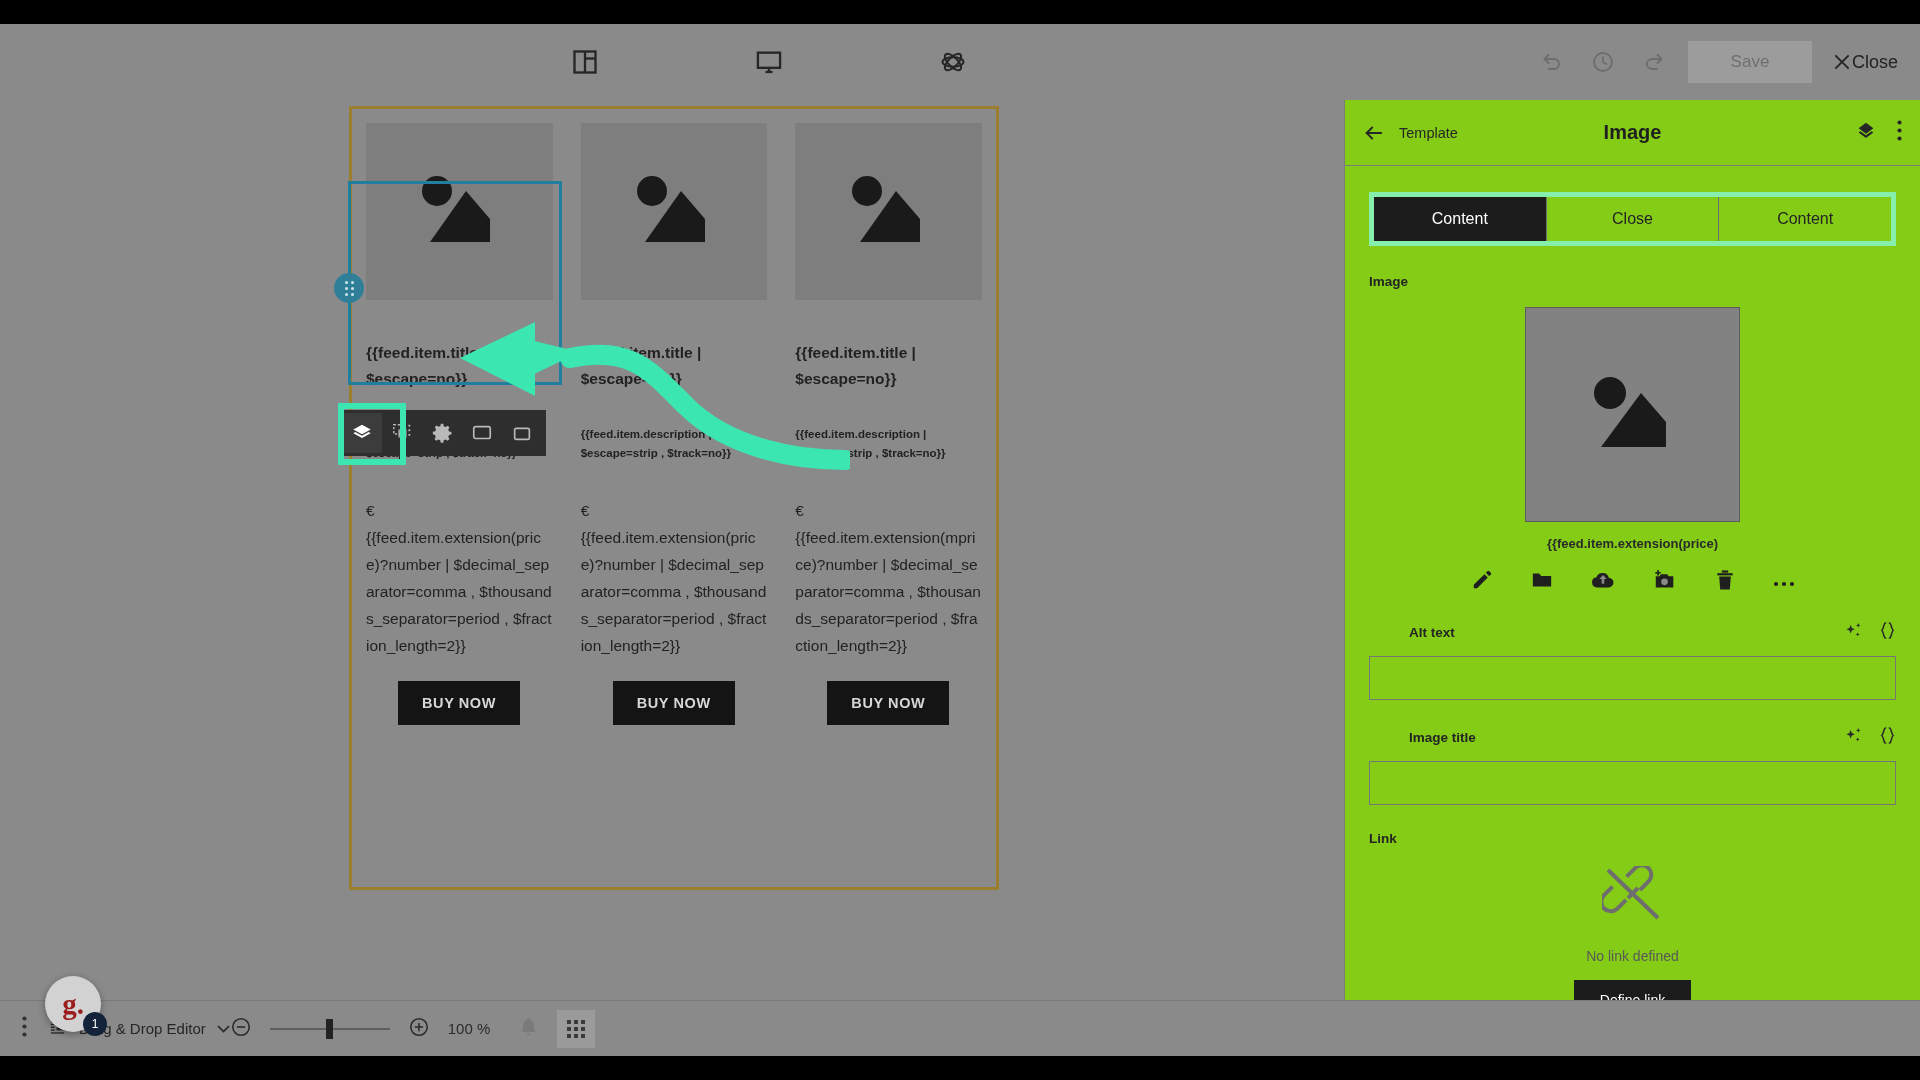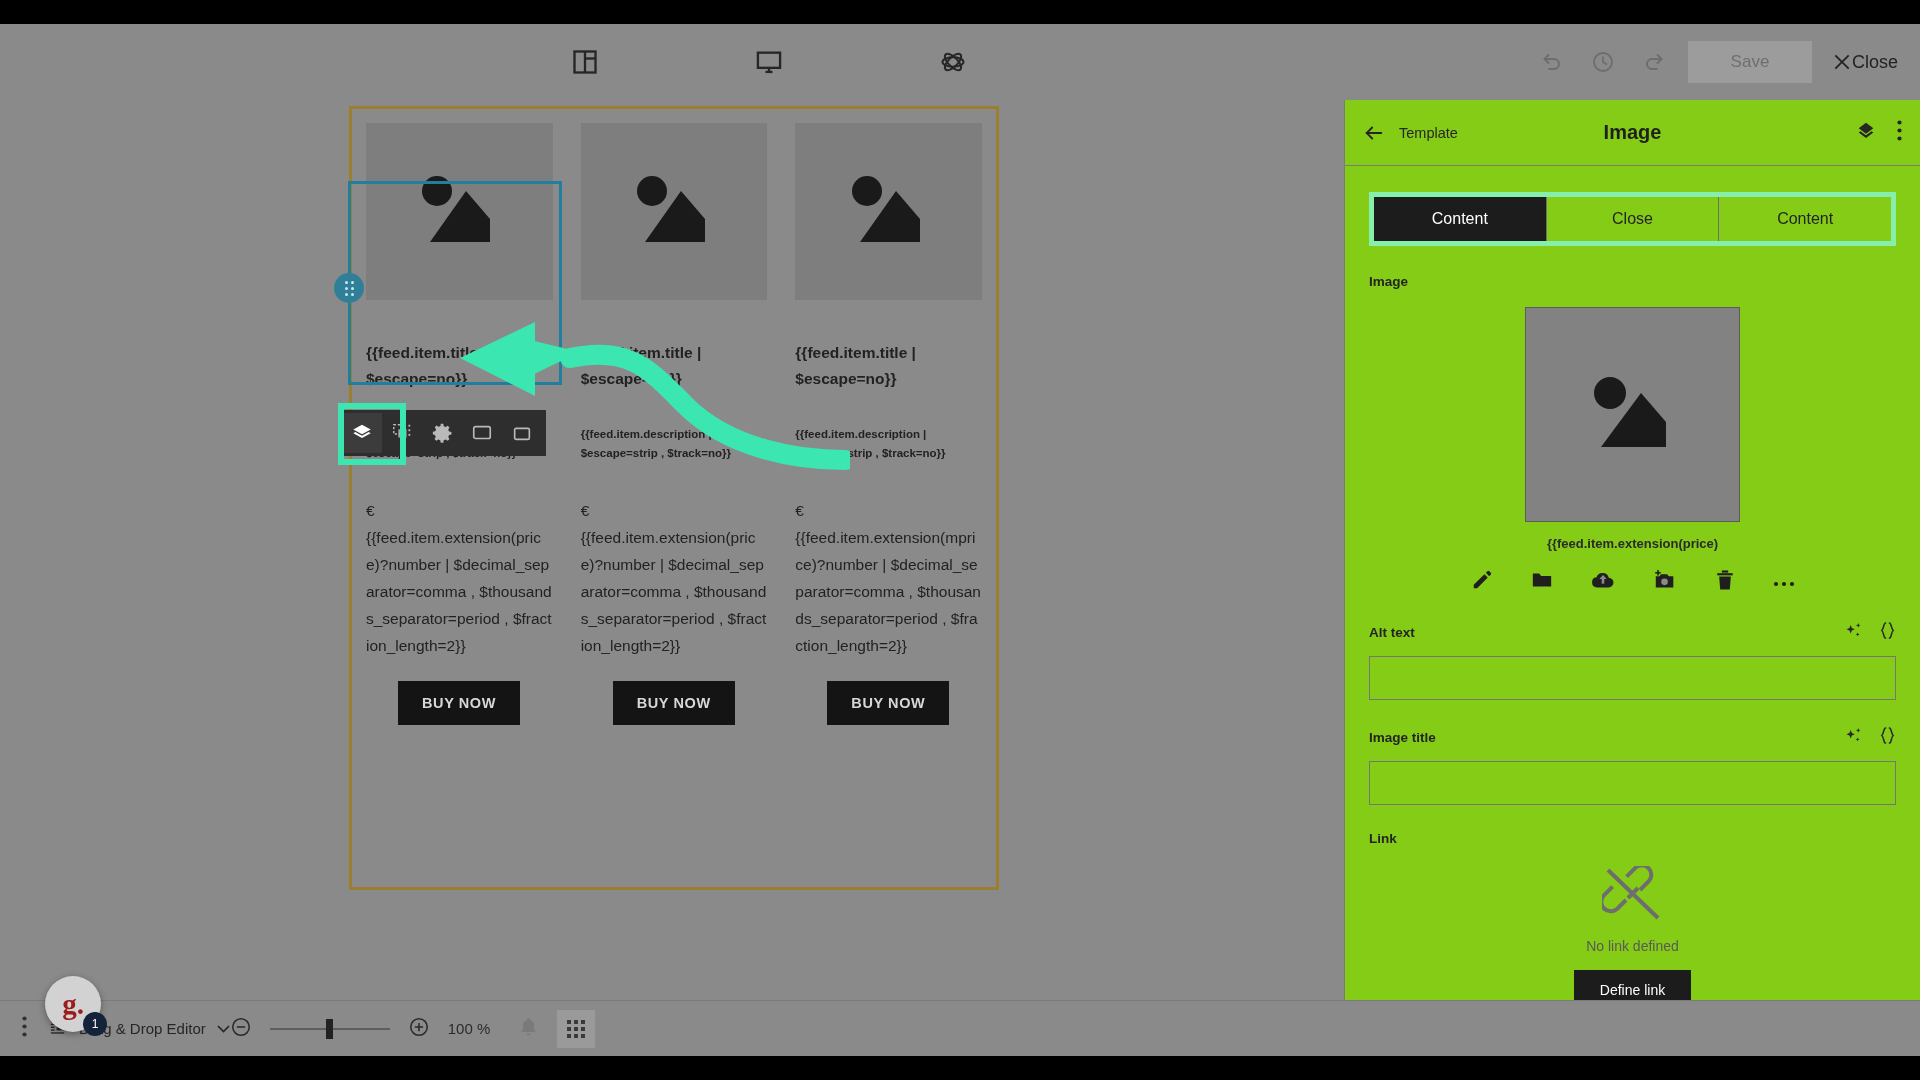--- a/index.html
+++ b/index.html
@@ -146,21 +146,21 @@
   .tabs { display: flex; margin: 26px 24px 0 24px; border: 5px solid #86efac; }
   .tab {
     flex: 1; text-align: center; padding: 13px 0; font-size: 16px; color: #242424;
     border-right: 1px solid #6f6f6f;
   }
   .tab:last-child { border-right: none; }
   .tab.active { background: #1c1c1c; color: #ffffff; }
 
   .rp-body { padding: 28px 24px 0 24px; }
   .field-label { font-size: 13.5px; font-weight: bold; color: #242424; }
-  .label-row { display: flex; align-items: center; justify-content: space-between; }
+  .label-row { display: flex; align-items: center; justify-content: space-between; margin-left: 40px; }
   .label-icons { display: flex; align-items: center; gap: 16px; color: #2a2a2a; }
 
   .img-preview-wrap { text-align: center; margin-top: 18px; }
   .img-preview {
     width: 215px; height: 215px; background: #828282; border: 1px solid #5c5c5c;
     display: inline-flex; align-items: center; justify-content: center; position: relative;
   }
   .img-caption { font-size: 13px; font-weight: bold; color: #2a2a2a; margin-top: 14px; }
   .img-actions {
     display: flex; align-items: center; justify-content: center; gap: 38px;
@@ -168,21 +168,21 @@
   }
 
   .inp {
     width: 100%; height: 44px; border: 1px solid #767676; background: transparent;
     margin-top: 12px; padding: 0 10px; font-size: 14px; color: #1f1f1f;
     font-family: "Liberation Sans", sans-serif;
   }
 
   .spacer-24 { height: 26px; }
   .link-block { text-align: center; margin-top: 20px; }
-  .link-caption { font-size: 14px; color: #5a5a5a; margin-top: 10px; }
+  .link-caption { font-size: 14px; color: #5a5a5a; margin-top: 20px; }
   .define-link-btn {
     margin-top: 16px; background: #1c1c1c; color: #fff; border: none;
     padding: 12px 26px; font-size: 14px; font-family: "Liberation Sans", sans-serif;
   }
 
   
   .bottombar {
     position: absolute; left: 0; bottom: 0; width: 1920px; height: 56px;
     background: #8a8a8a; border-top: 1px solid #7a7a7a;
     display: flex; align-items: center;

